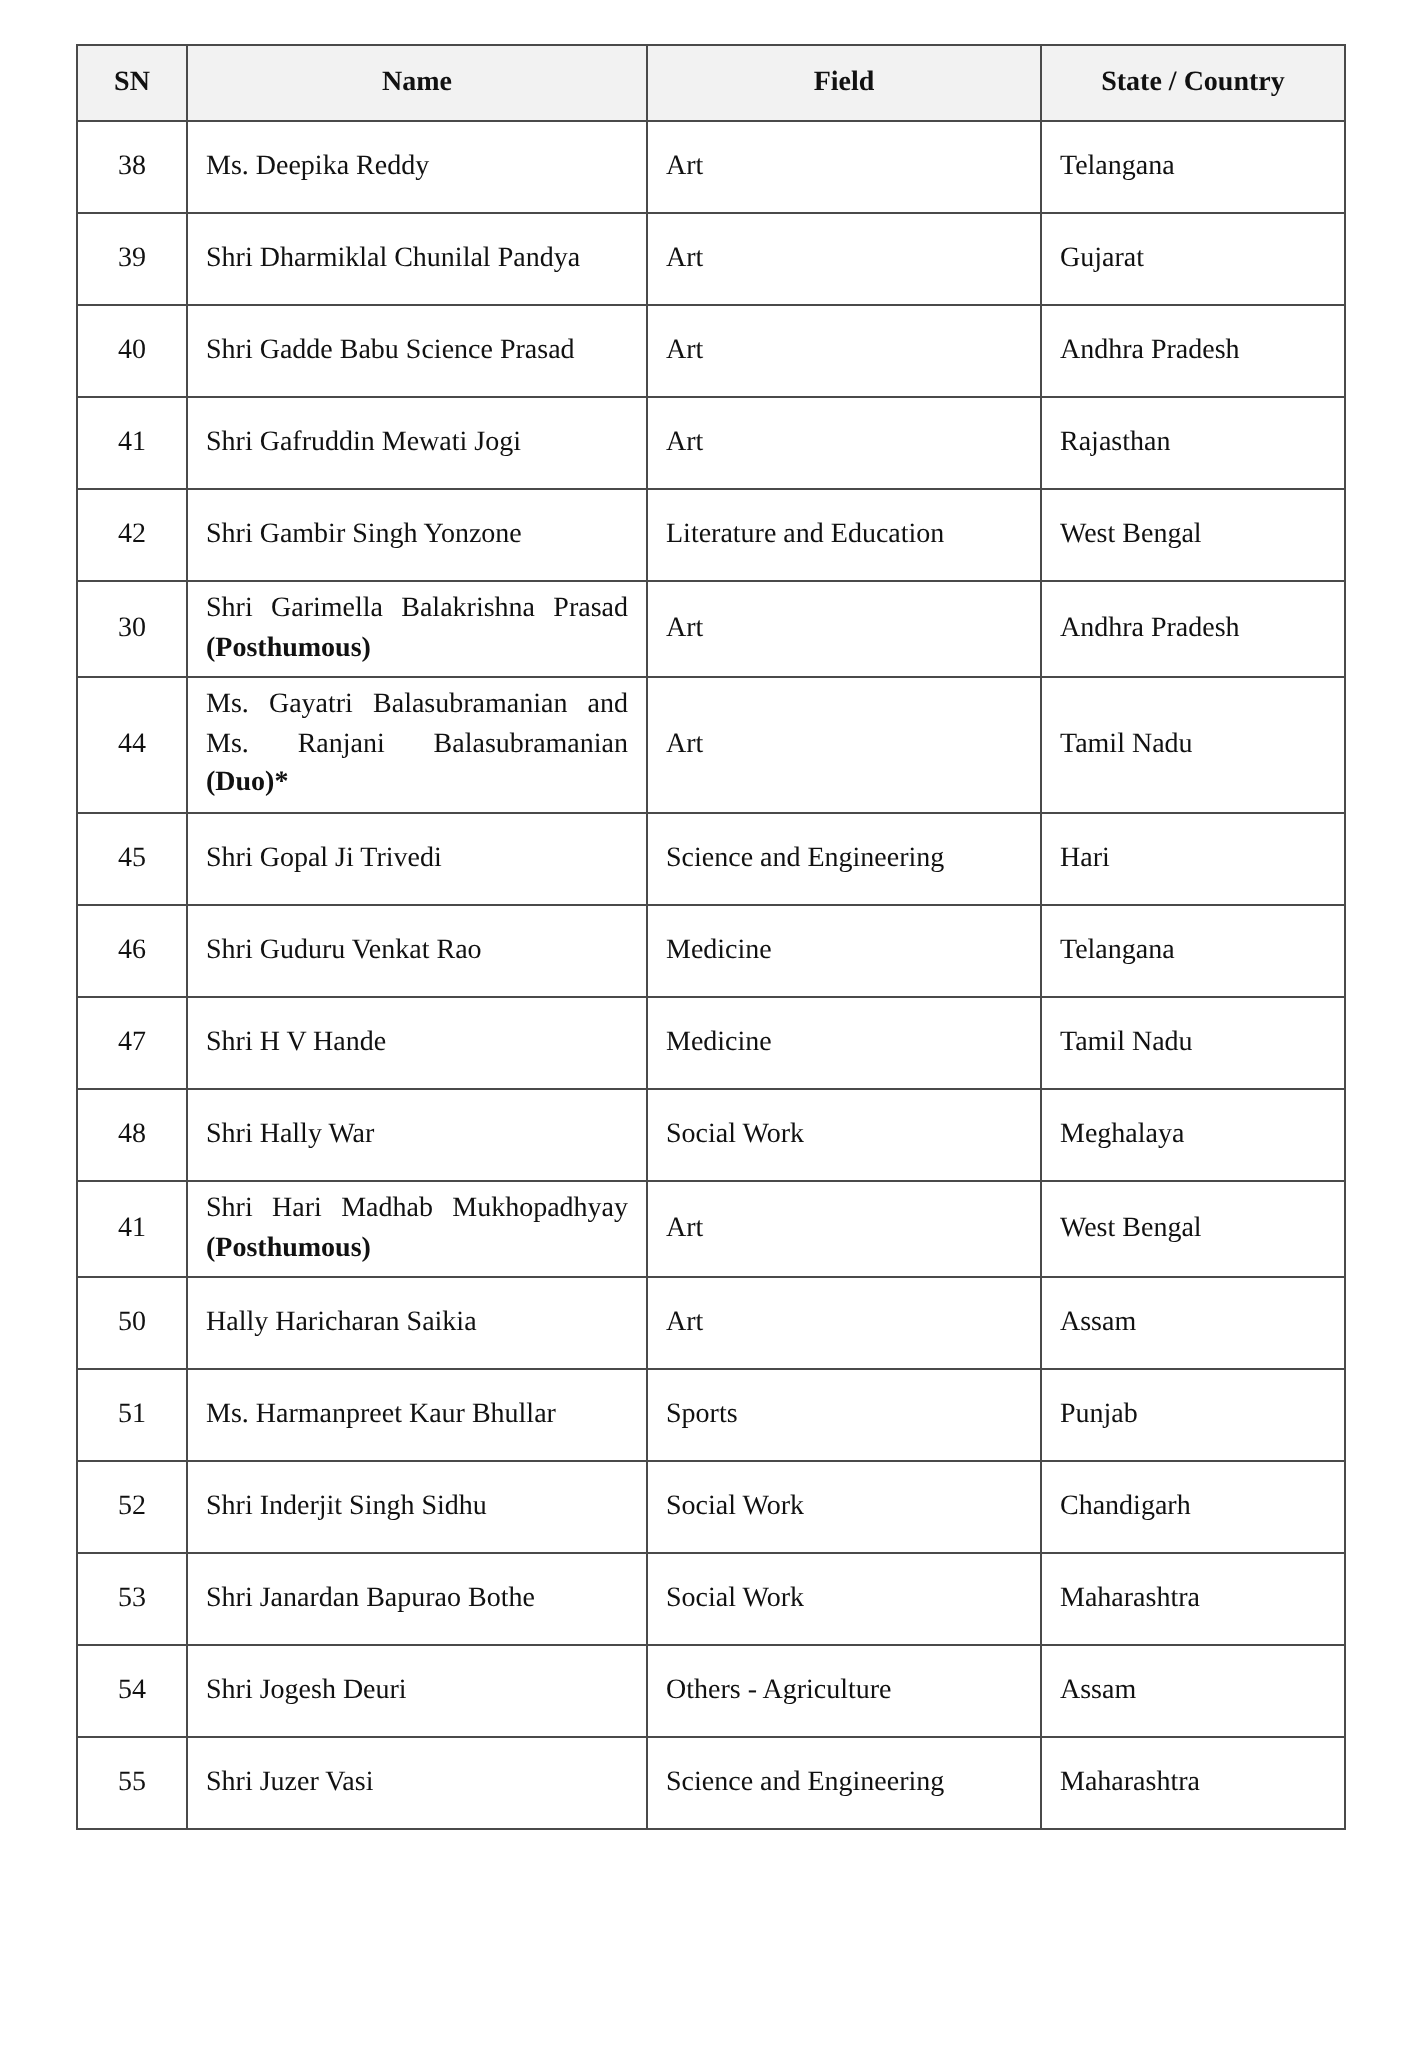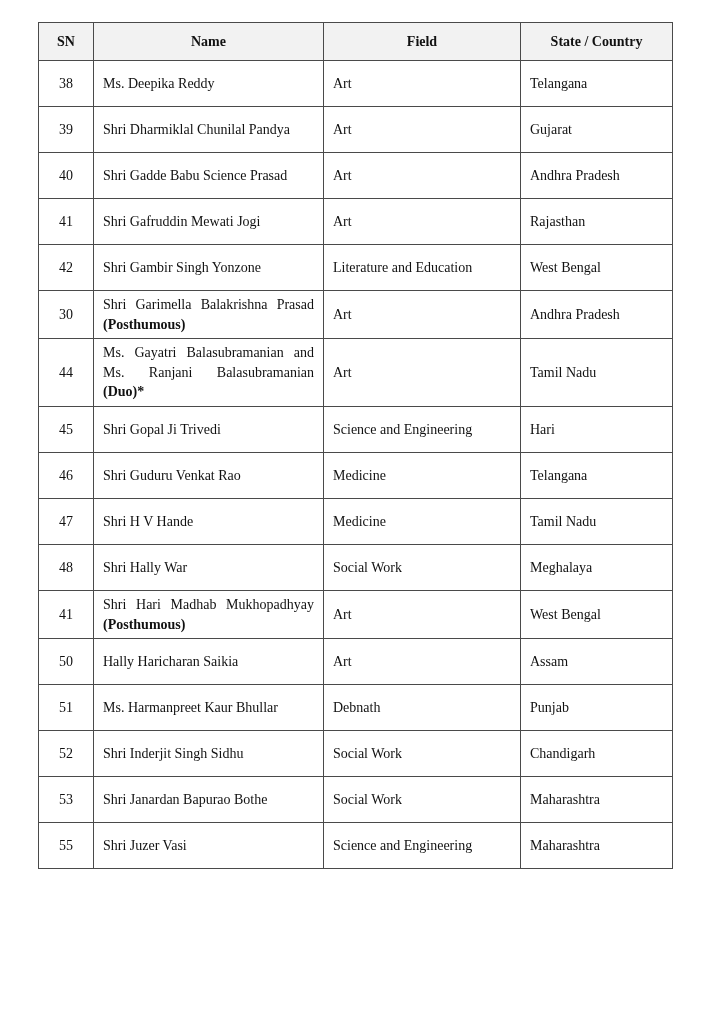--- a/index.html
+++ b/index.html
@@ -144,36 +144,42 @@
   </tr>
         <tr>
     <td class="cell-sn">50</td>
     <td class="cell-name"><span>Hally Haricharan Saikia</span> </td>
     <td class="cell-field">Art</td>
     <td class="cell-state">Assam</td>
   </tr>
         <tr>
     <td class="cell-sn">51</td>
     <td class="cell-name"><span>Ms. Harmanpreet Kaur Bhullar</span> </td>
-    <td class="cell-field">Debnath</td>
+    <td class="cell-field">Sports</td>
     <td class="cell-state">Punjab</td>
   </tr>
         <tr>
     <td class="cell-sn">52</td>
     <td class="cell-name"><span>Shri Inderjit Singh Sidhu</span> </td>
     <td class="cell-field">Social Work</td>
     <td class="cell-state">Chandigarh</td>
   </tr>
         <tr>
     <td class="cell-sn">53</td>
     <td class="cell-name"><span>Shri Janardan Bapurao Bothe</span> </td>
     <td class="cell-field">Social Work</td>
     <td class="cell-state">Maharashtra</td>
   </tr>
         <tr>
+    <td class="cell-sn">54</td>
+    <td class="cell-name"><span>Shri Jogesh Deuri</span> </td>
+    <td class="cell-field">Others - Agriculture</td>
+    <td class="cell-state">Assam</td>
+  </tr>
+        <tr>
     <td class="cell-sn">55</td>
     <td class="cell-name"><span>Shri Juzer Vasi</span> </td>
     <td class="cell-field">Science and Engineering</td>
     <td class="cell-state">Maharashtra</td>
   </tr>
       </tbody>
   </table>
 </div>
 
 </body></html>

